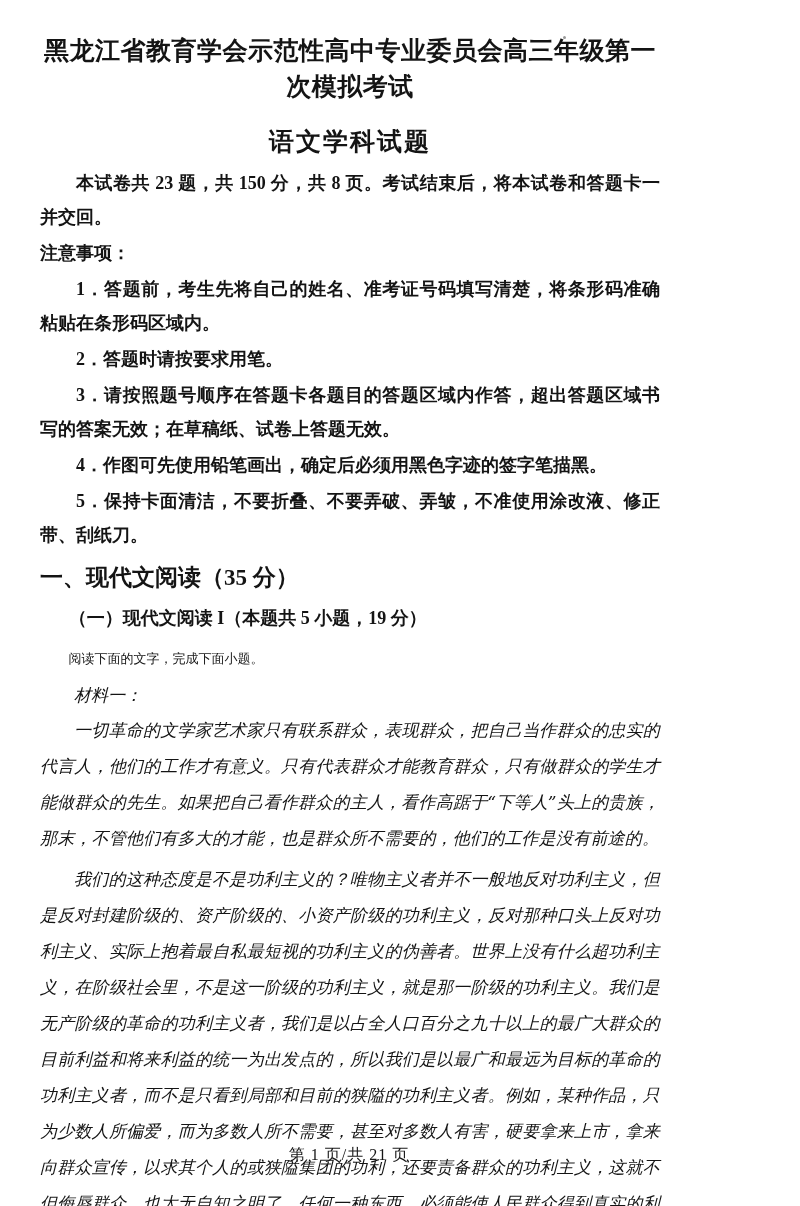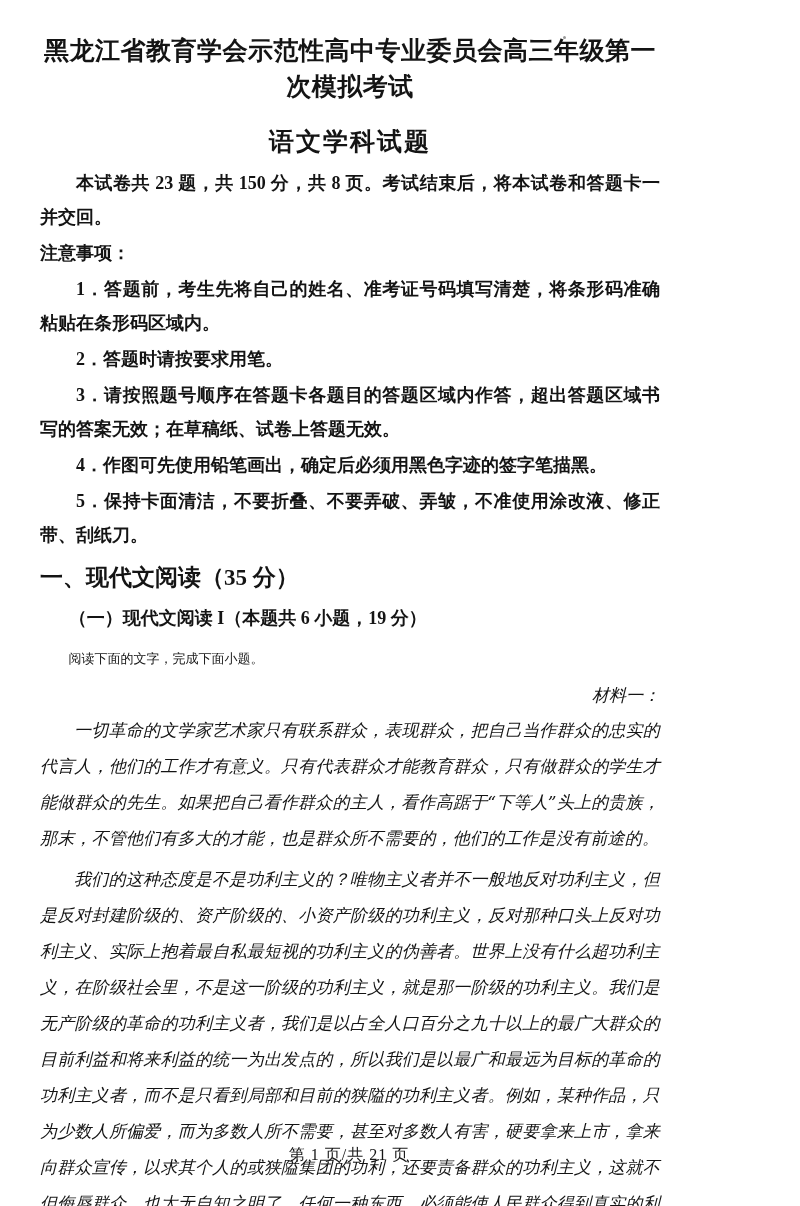--- a/index.html
+++ b/index.html
@@ -66,21 +66,20 @@
   }
   .kai {
     font-style: italic;
     font-family: "DejaVu Serif", "Liberation Serif", serif;
   }
   .material-label {
     font-size: 17px;
     margin: 13px 0 0 0;
     text-indent: 2em;
     line-height: 24px;
-    text-align: right;
   }
   .body-para {
     font-size: 17px;
     line-height: 36px;
     text-align: justify;
     text-indent: 2em;
     margin: 5px 0 0 0;
     letter-spacing: 0.2px;
   }
   .page-footer {
@@ -122,21 +121,21 @@
   <p class="bold-line notice">2．答题时请按要求用笔。</p>
 
   <p class="bold-line notice">3．请按照题号顺序在答题卡各题目的答题区域内作答，超出答题区域书写的答案无效；在草稿纸、试卷上答题无效。</p>
 
   <p class="bold-line notice">4．作图可先使用铅笔画出，确定后必须用黑色字迹的签字笔描黑。</p>
 
   <p class="bold-line notice">5．保持卡面清洁，不要折叠、不要弄破、弄皱，不准使用涂改液、修正带、刮纸刀。</p>
 
   <p class="section-heading">一、现代文阅读（35 分）</p>
 
-  <p class="subsection-heading">（一）现代文阅读 I（本题共 6 小题，19 分）</p>
+  <p class="subsection-heading">（一）现代文阅读 I（本题共 5 小题，19 分）</p>
 
   <p class="read-instr">阅读下面的文字，完成下面小题。</p>
 
   <p class="material-label kai">材料一：</p>
 
   <p class="body-para kai">一切革命的文学家艺术家只有联系群众，表现群众，把自己当作群众的忠实的代言人，他们的工作才有意义。只有代表群众才能教育群众，只有做群众的学生才能做群众的先生。如果把自己看作群众的主人，看作高踞于“下等人”头上的贵族，那末，不管他们有多大的才能，也是群众所不需要的，他们的工作是没有前途的。</p>
 
   <p class="body-para kai">我们的这种态度是不是功利主义的？唯物主义者并不一般地反对功利主义，但是反对封建阶级的、资产阶级的、小资产阶级的功利主义，反对那种口头上反对功利主义、实际上抱着最自私最短视的功利主义的伪善者。世界上没有什么超功利主义，在阶级社会里，不是这一阶级的功利主义，就是那一阶级的功利主义。我们是无产阶级的革命的功利主义者，我们是以占全人口百分之九十以上的最广大群众的目前利益和将来利益的统一为出发点的，所以我们是以最广和最远为目标的革命的功利主义者，而不是只看到局部和目前的狭隘的功利主义者。例如，某种作品，只为少数人所偏爱，而为多数人所不需要，甚至对多数人有害，硬要拿来上市，拿来向群众宣传，以求其个人的或狭隘集团的功利，还要责备群众的功利主义，这就不但侮辱群众，也太无自知之明了。任何一种东西，必须能使人民群众得到真实的利益，才是好的东西。就算你的是“阳春白雪”吧，这暂时既然是少数人享用的东西，群众还是在那里唱“下里巴人”，那末，你不去提高它，只顾骂人，那就怎样骂也是空的。现在是“阳春白雪”和“下里巴人”统一的问题，是提高和普及统一的问题。不统一，任何专门家的最高级的艺术也不免成为最狭隘的功利主义；要说这也是清</p>
 
   <div class="page-footer">第 1 页/共 21 页</div>

